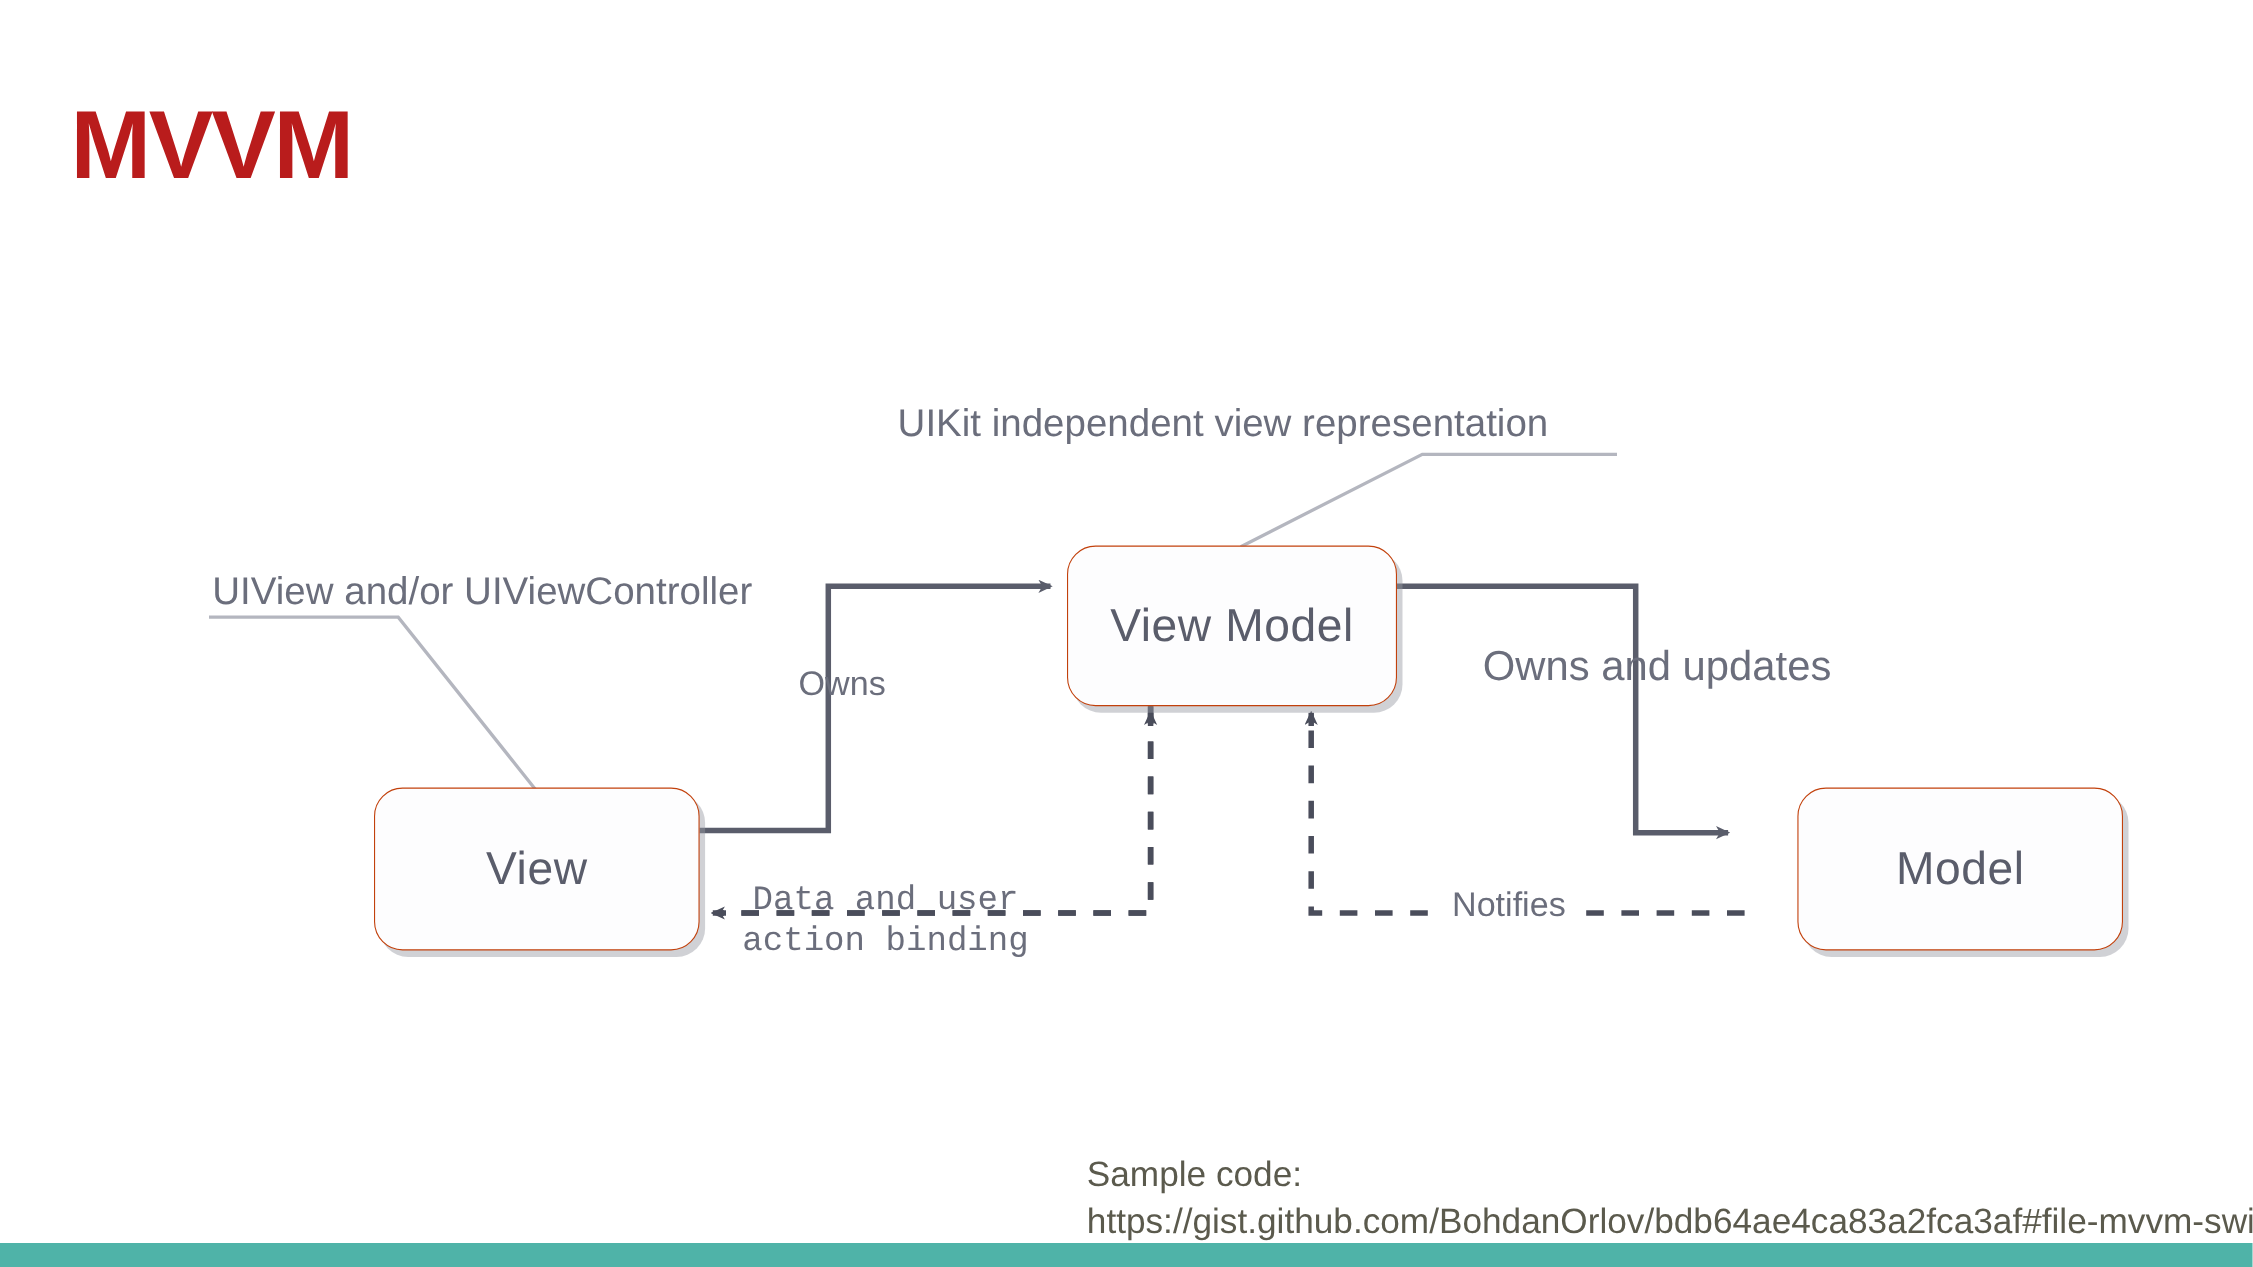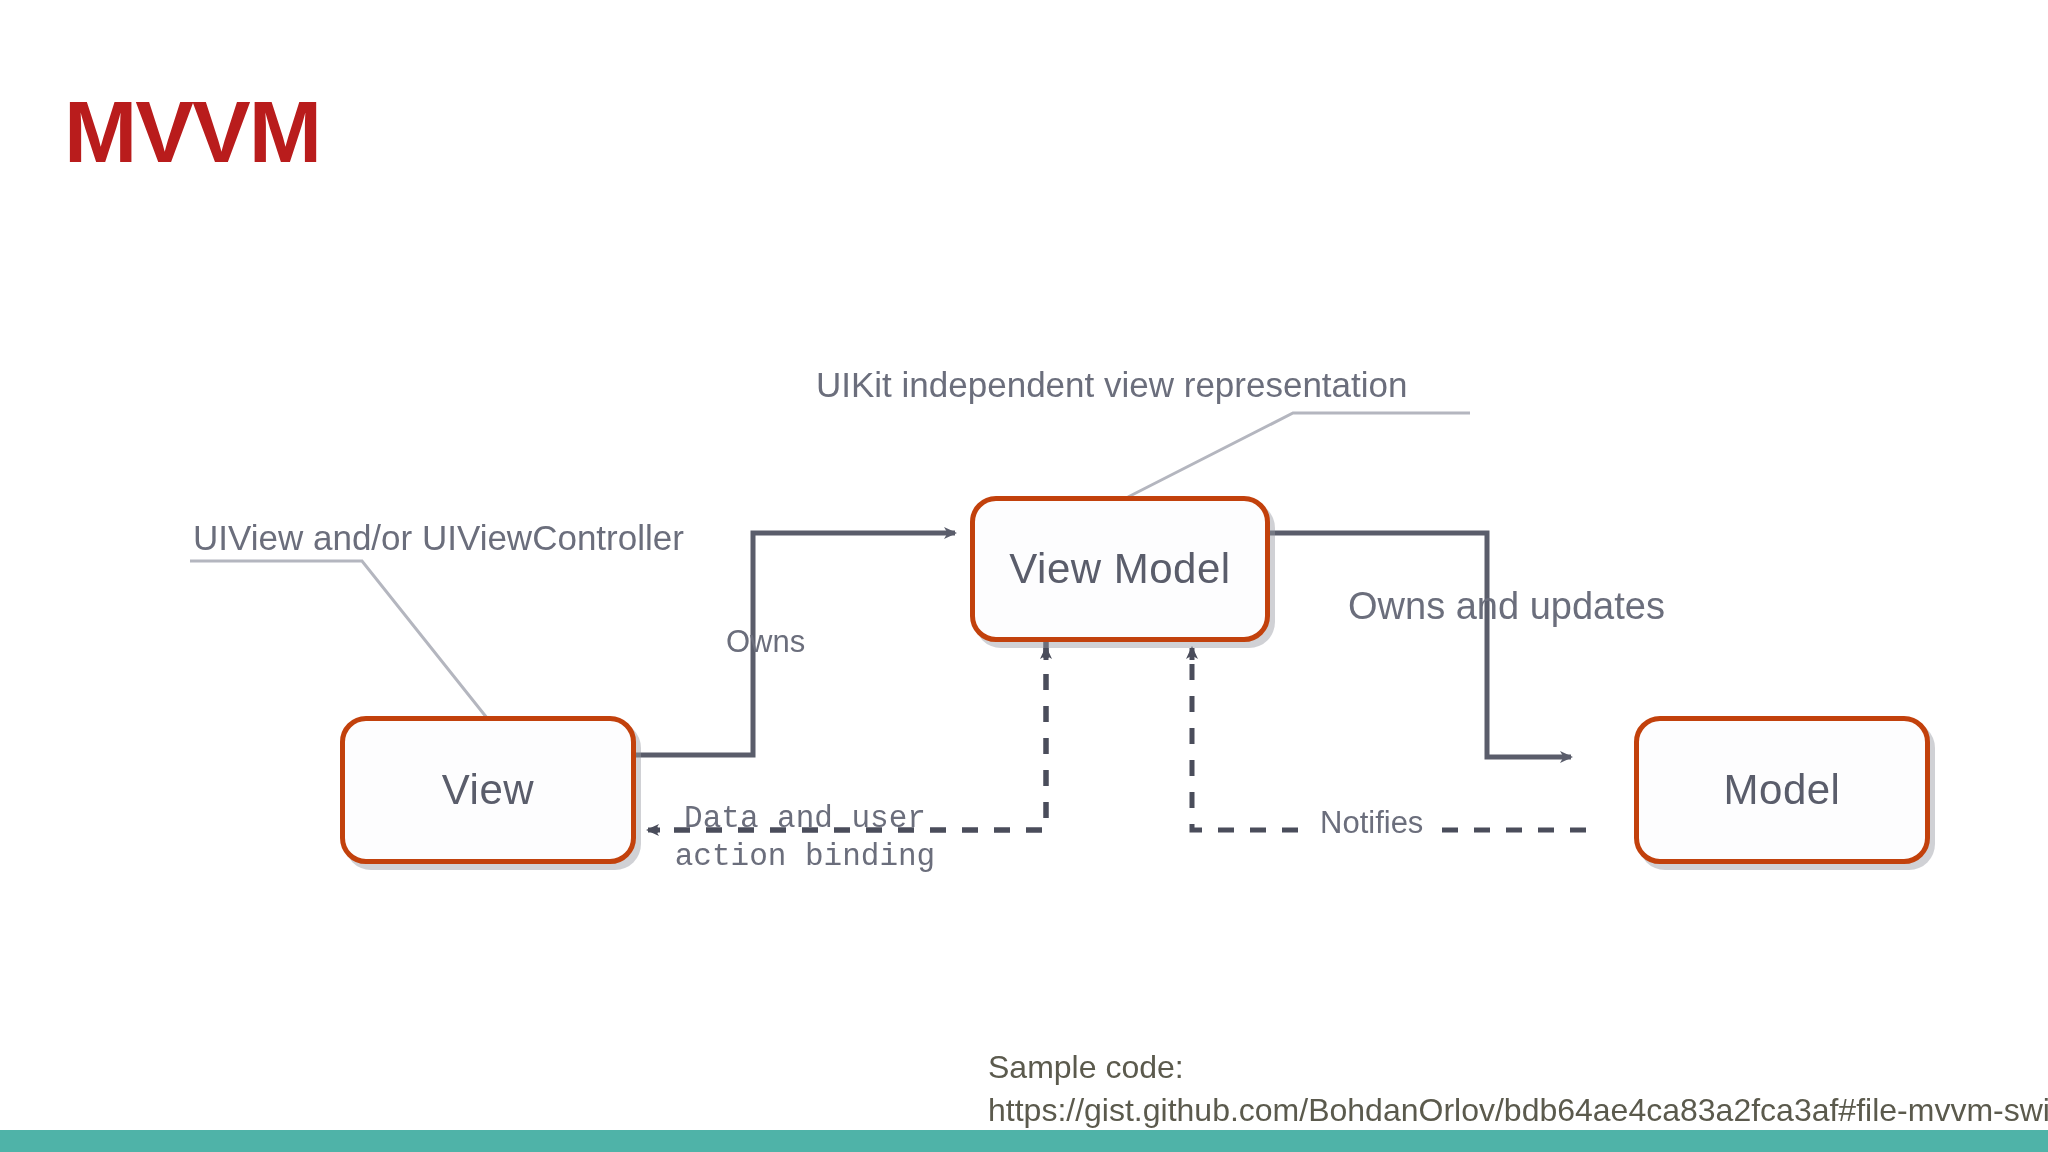--- a/index.html
+++ b/index.html
@@ -46,21 +46,21 @@
     top: 0;
     width: 2048px;
     height: 1152px;
   }
 
   
   .node-box {
     position: absolute;
     box-sizing: border-box;
     background: #fdfdfe;
-    border: 5px solid #c2410c;
+    border: 1px solid #c2410c;
     border-radius: 26px;
     box-shadow: 5px 6px 0 0 rgba(150,152,162,0.45);
     display: flex;
     align-items: center;
     justify-content: center;
   }
   .node-label {
     font-size: 42px;
     color: #5a5d6b;
     font-family: "Liberation Sans", sans-serif;
@@ -78,21 +78,21 @@
     font-family: "Liberation Sans", sans-serif;
     white-space: nowrap;
   }
   #ann-uikit {
     left: 816px; top: 365px; font-size: 35px;
   }
   #ann-uiview {
     left: 193px; top: 518px; font-size: 35px;
   }
   #lbl-owns {
-    left: 726px; top: 604px; font-size: 31px; margin-top: 20px;
+    left: 726px; top: 604px; font-size: 31px;
   }
   #lbl-owns-updates {
     left: 1348px; top: 585px; font-size: 38px;
   }
   #lbl-notifies {
     left: 1310px; top: 805px; font-size: 31px;
     background: #ffffff; padding: 0 10px;
   }
   #lbl-binding {
     left: 655px; top: 800px; font-size: 31px;

